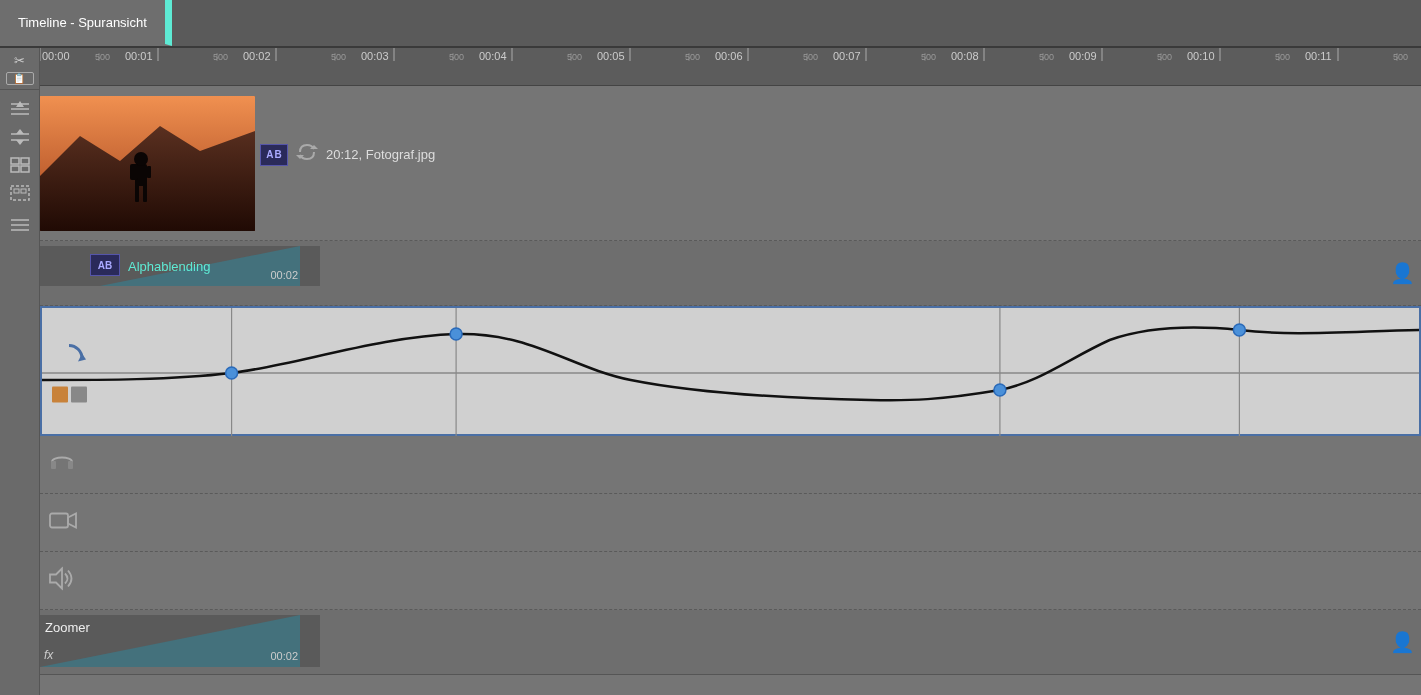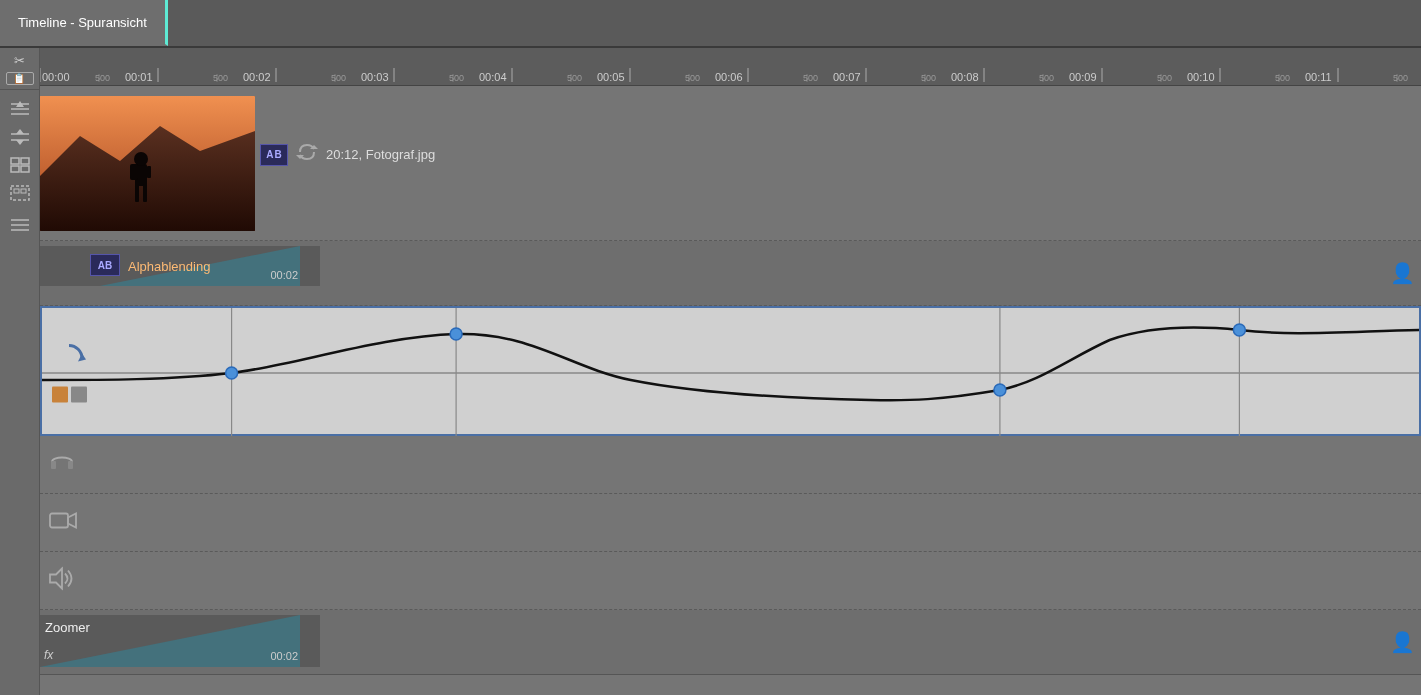--- a/index.html
+++ b/index.html
@@ -21,21 +21,21 @@
       height: 48px;
       border-bottom: 2px solid #3a3a3a;
     }
     .tab {
       display: flex;
       align-items: center;
       padding: 0 18px;
       cursor: pointer;
       font-size: 13px;
       color: #ddd;
-      border-right: 3px solid #5eead4;
+      border-right: 7px solid #5eead4;
       background: #5a5a5a;
     }
     .tab.active {
       background: #6e6e6e;
       color: #fff;
       border-bottom: 2px solid #6e6e6e;
     }
     .tab:first-child {
       background: #6e6e6e;
     }
@@ -76,20 +76,21 @@
       flex-direction: column;
       overflow: hidden;
     }
 
     
     .ruler {
       height: 38px;
       background: #5c5c5c;
       border-bottom: 1px solid #444;
       display: flex;
+      align-items: flex-end;
       padding-bottom: 20px;
       overflow: hidden;
       position: relative;
     }
 
     
     .tracks-container {
       flex: 1;
       overflow-y: auto;
       overflow-x: hidden;
@@ -334,21 +335,21 @@
         <div style="position:absolute;right:6px;top:50%;transform:translateY(-50%);color:#444;font-size:20px;">👤</div>
 
         <div style="position:absolute;left:0;top:5px;width:280px;height:40px;background:#5a5a5a;overflow:hidden;">
 
           <svg width="280" height="52" style="position:absolute;left:0;top:0;">
             <polygon points="0,52 260,52 260,0" fill="#3a7a8a" opacity="0.7"></polygon>
           </svg>
 
           <div style="position:absolute;left:50px;top:8px;width:30px;height:22px;background:#2a2a5a;border:1.5px solid #5555aa;display:flex;align-items:center;justify-content:center;font-size:10px;font-weight:bold;color:#aaf;">AB</div>
 
-          <span style="position:absolute;left:88px;top:50%;transform:translateY(-50%);color:#fdba74;font-size:13px;">Alphablending</span>
+          <span style="position:absolute;left:88px;top:50%;transform:translateY(-50%);color:#5eead4;font-size:13px;">Alphablending</span>
 
           <span style="position:absolute;right:22px;bottom:5px;color:#ccc;font-size:11px;">00:02</span>
         </div>
       </div>
 
       <div style="min-height:130px;position:relative;background:#d0d0d0;border:2px solid #4a6fa5;">
 
         <div style="position:absolute;left:8px;top:50%;transform:translateY(-50%);display:flex;flex-direction:column;align-items:center;gap:4px;">
 
           <div style="color:#4a6fa5;font-size:32px;line-height:1;">

